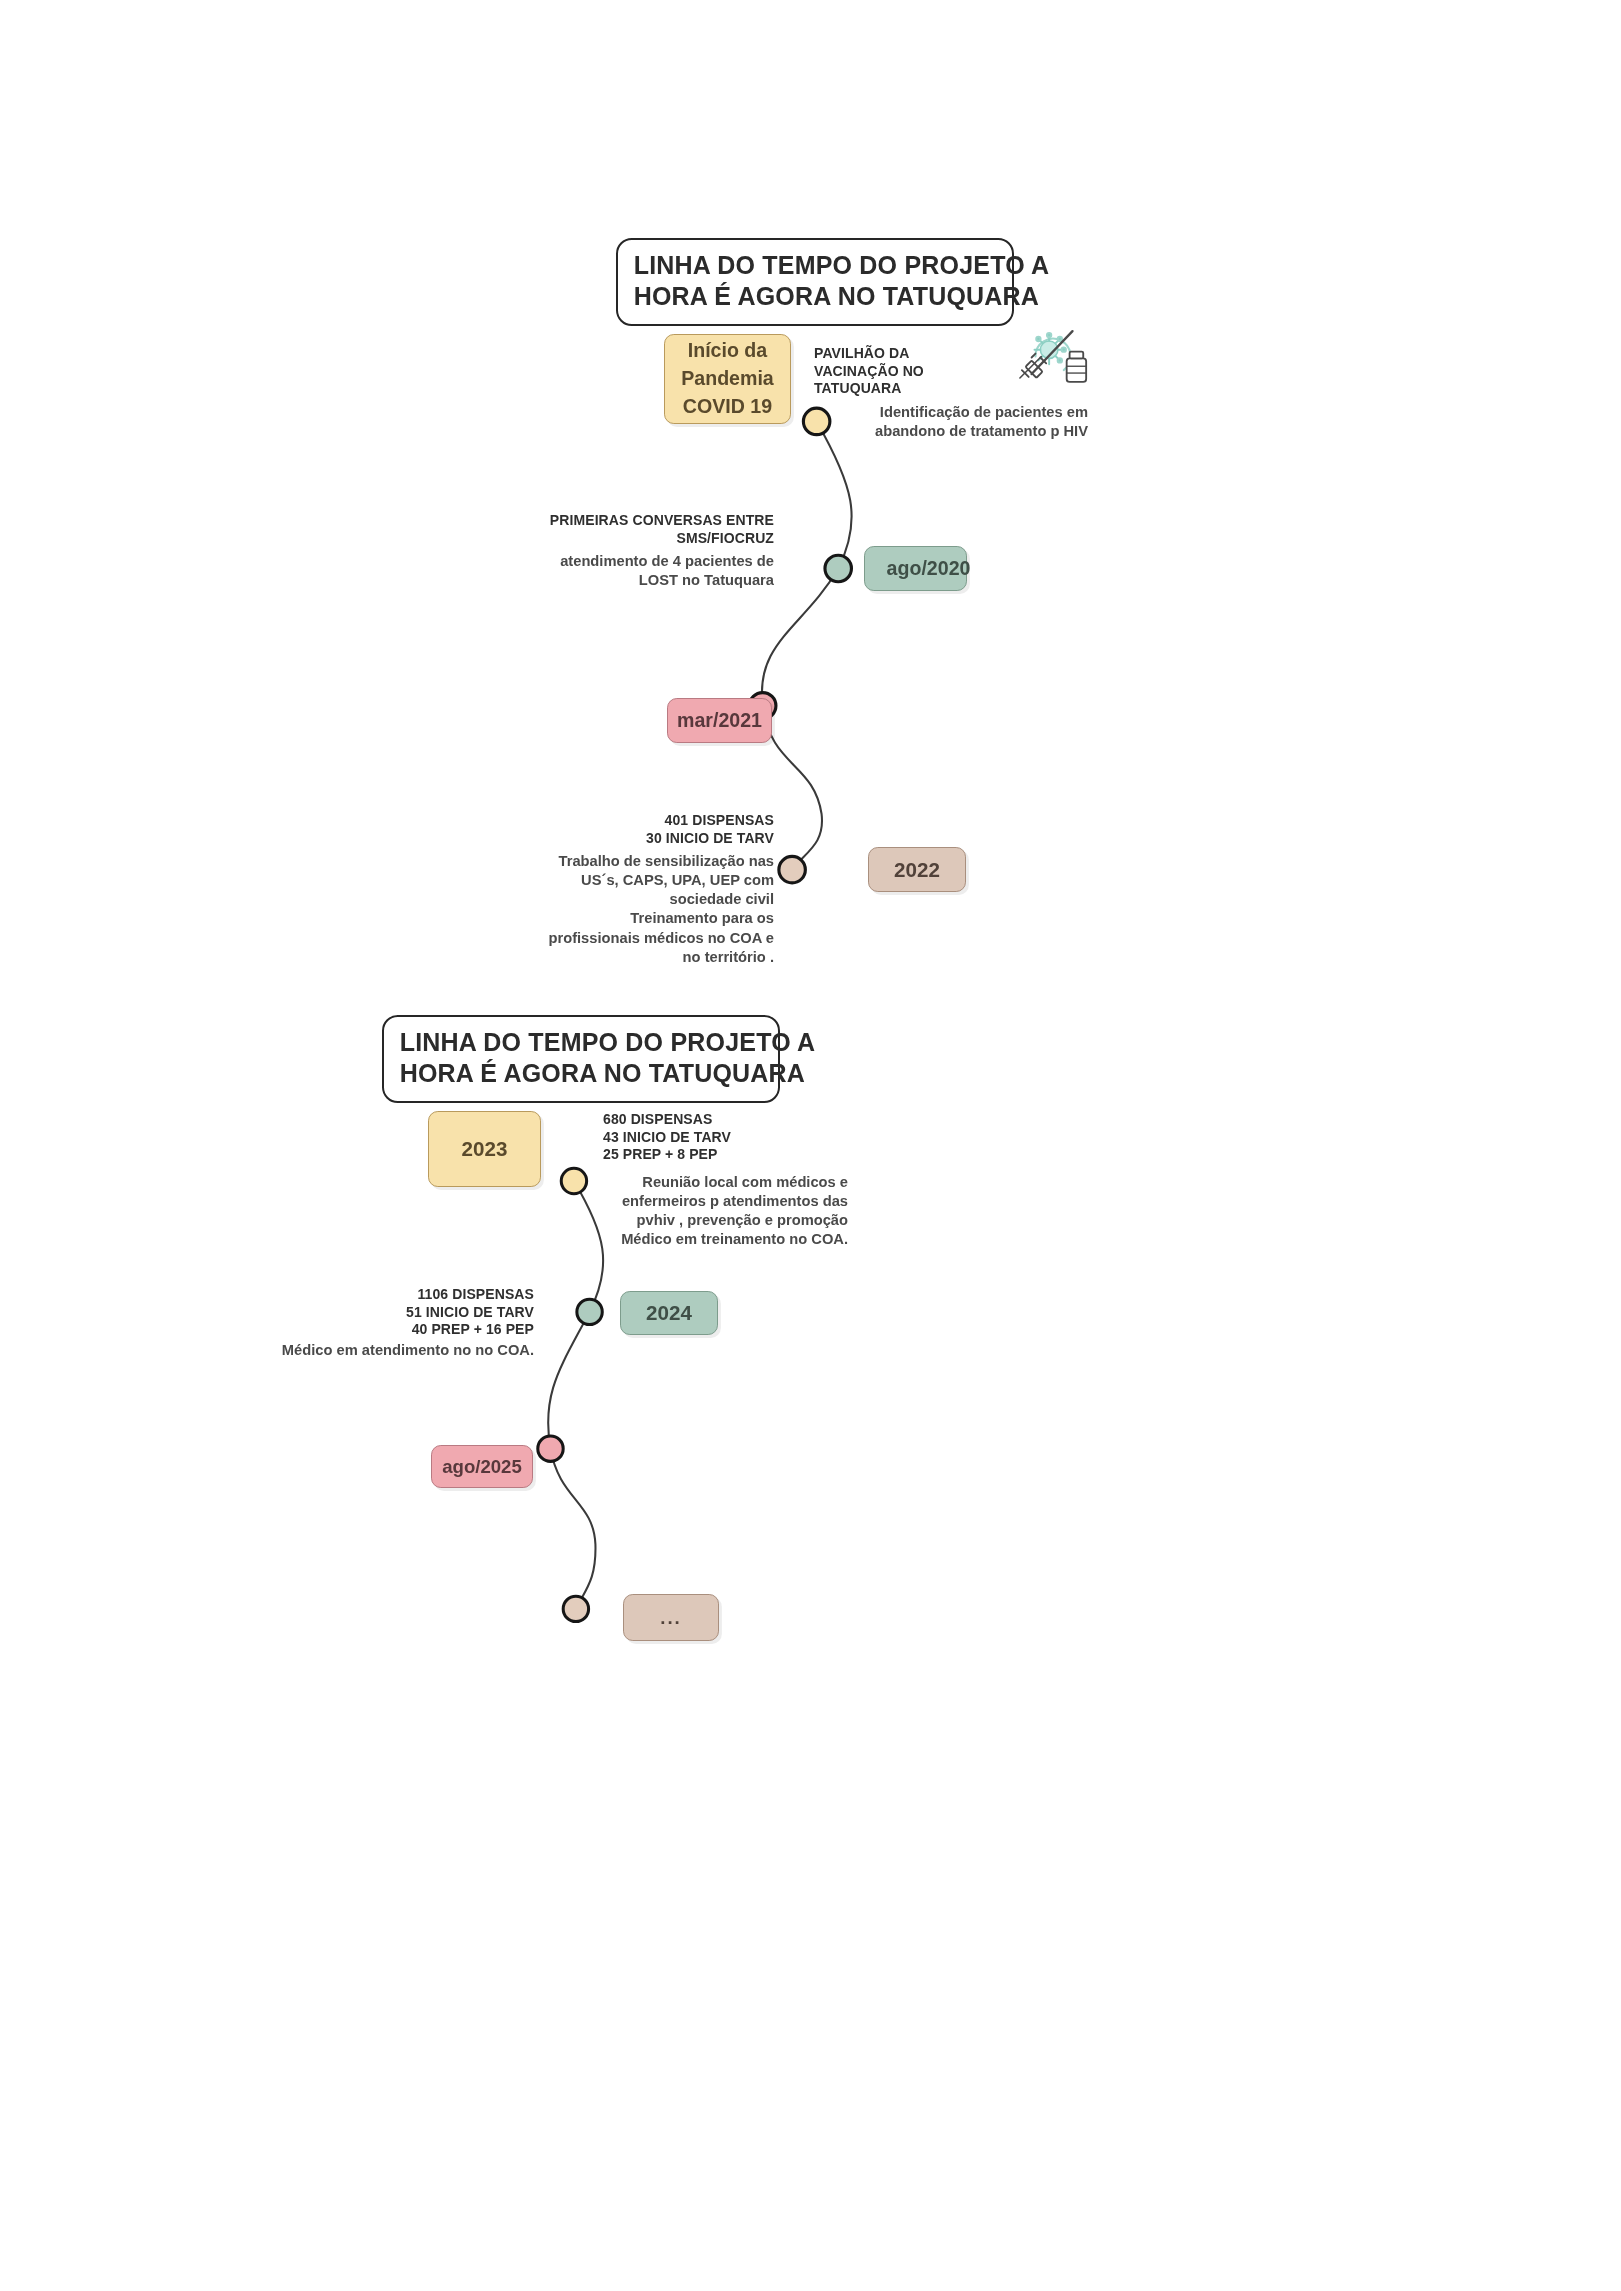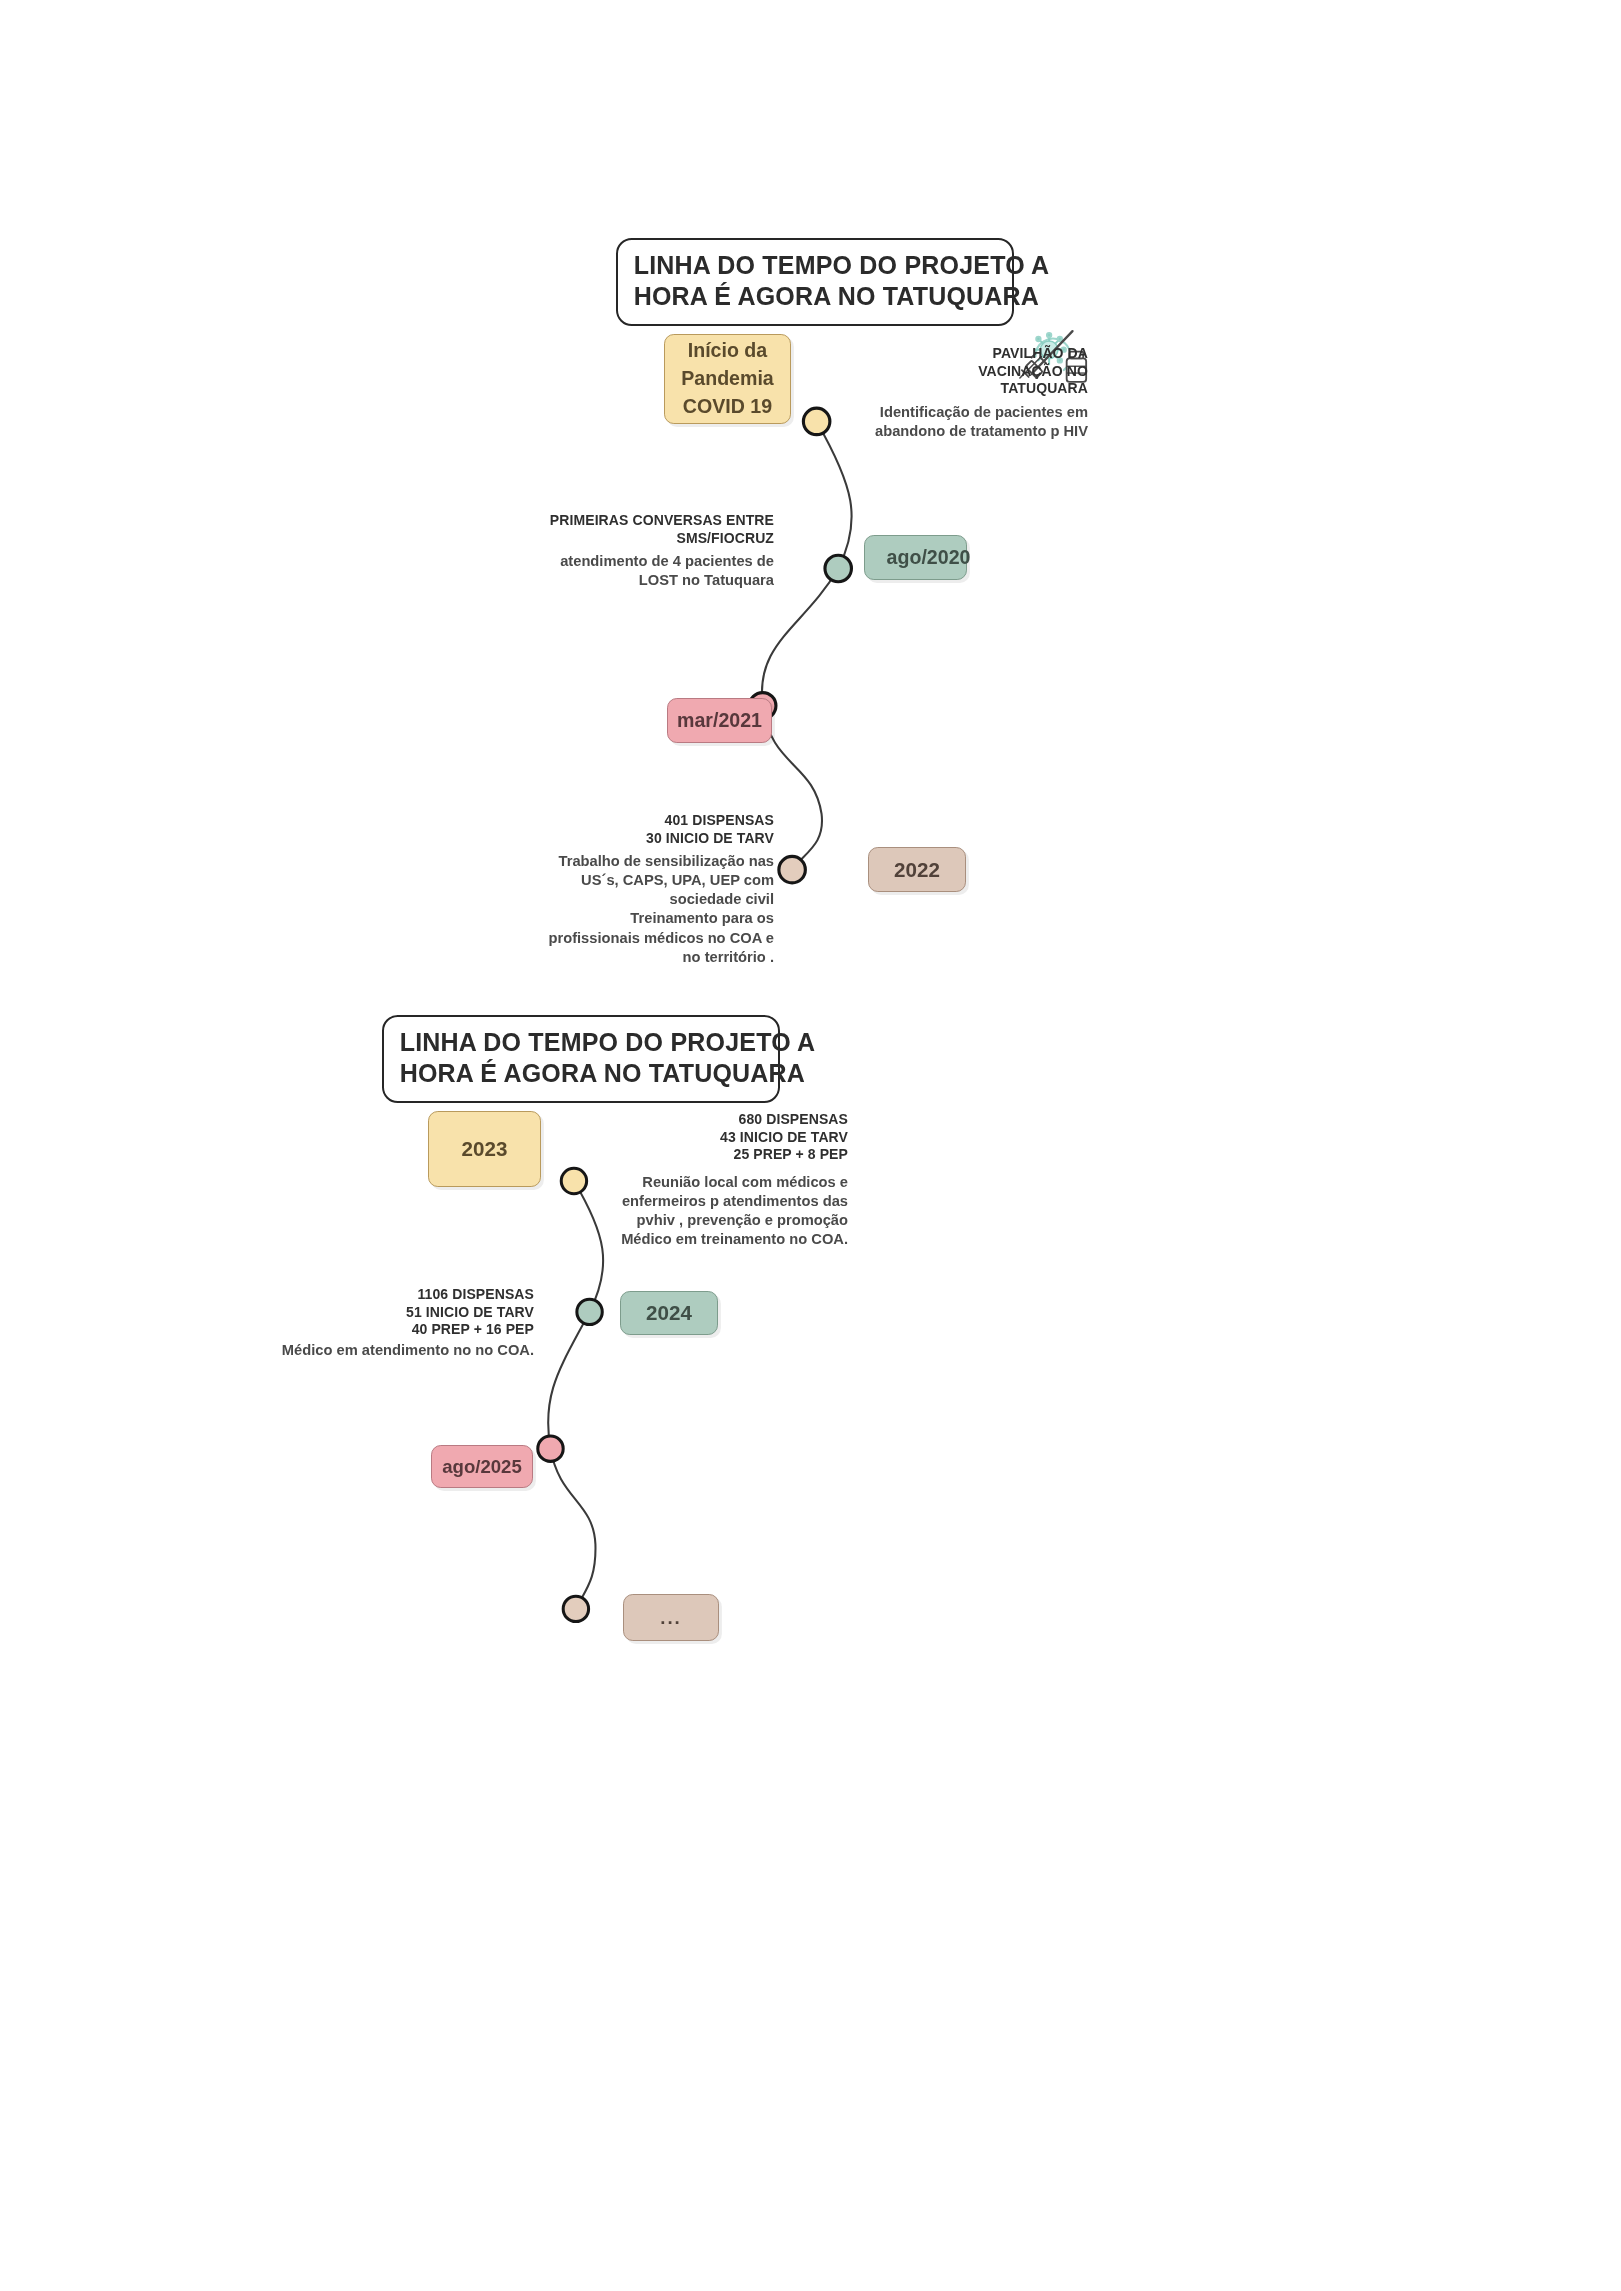--- a/index.html
+++ b/index.html
@@ -61,21 +61,21 @@
   }
   .txt .bd{
     font-size:14.7px;
     line-height:1.30;
     color:#4a4a4a;
     margin-top:4.9px;
     font-weight:bold;
   }
   .txt.right{text-align:right;}
   .txt.left{text-align:left;}
-  .txt.hd-center .hd{text-align:right;}
+  .txt.hd-center .hd{text-align:left;}
 
   
   .vac-icon{position:absolute;}
 </style>
 </head>
 <body>
 
 <div class="page">
 
   <div class="title-box" style="left:616px;top:238px;width:398px;">
@@ -145,21 +145,21 @@
 
   <div class="txt right" style="left:534px;top:512px;width:240px;">
     <div class="hd">PRIMEIRAS CONVERSAS ENTRE</div>
     <div class="hd">SMS/FIOCRUZ</div>
     <div class="bd">
       <div>atendimento de  4 pacientes de</div>
       <div>LOST no  Tatuquara</div>
     </div>
   </div>
 
-  <div class="badge green" style="left:864px;top:535px;width:103px;height:45px;font-size:19.6px;padding-left:26px;">
+  <div class="badge green" style="left:864px;top:546px;width:103px;height:45px;font-size:19.6px;padding-left:26px;">
     <span>ago/2020</span>
   </div>
 
   <div class="badge pink" style="left:667px;top:698px;width:105px;height:45px;font-size:19.6px;">
     <span>mar/2021</span>
   </div>
 
 
   <div class="txt right" style="left:534px;top:812px;width:240px;">
     <div class="hd">401 DISPENSAS</div>

